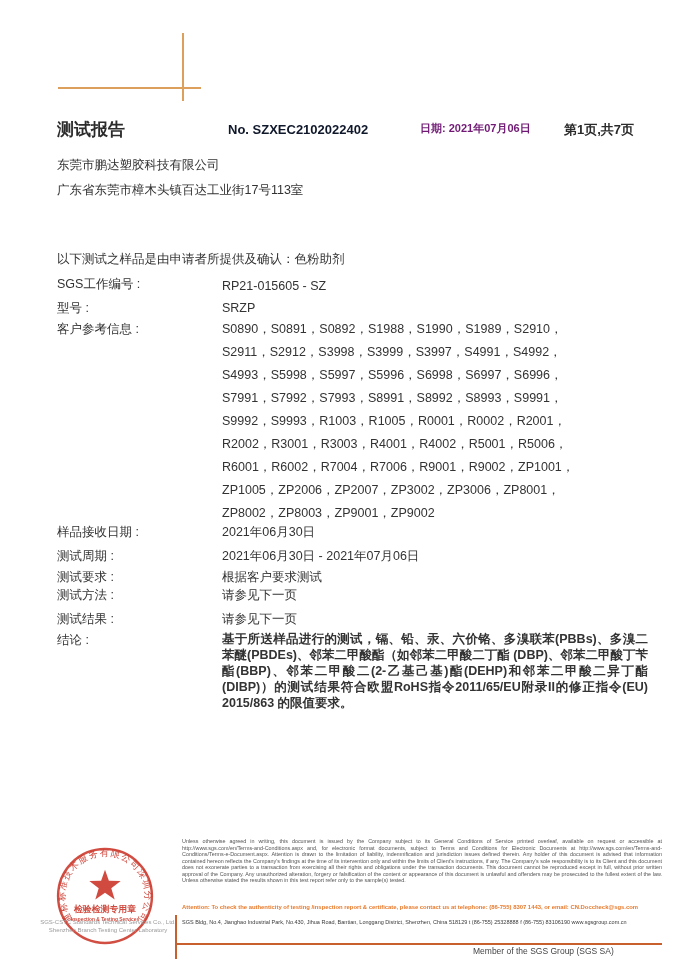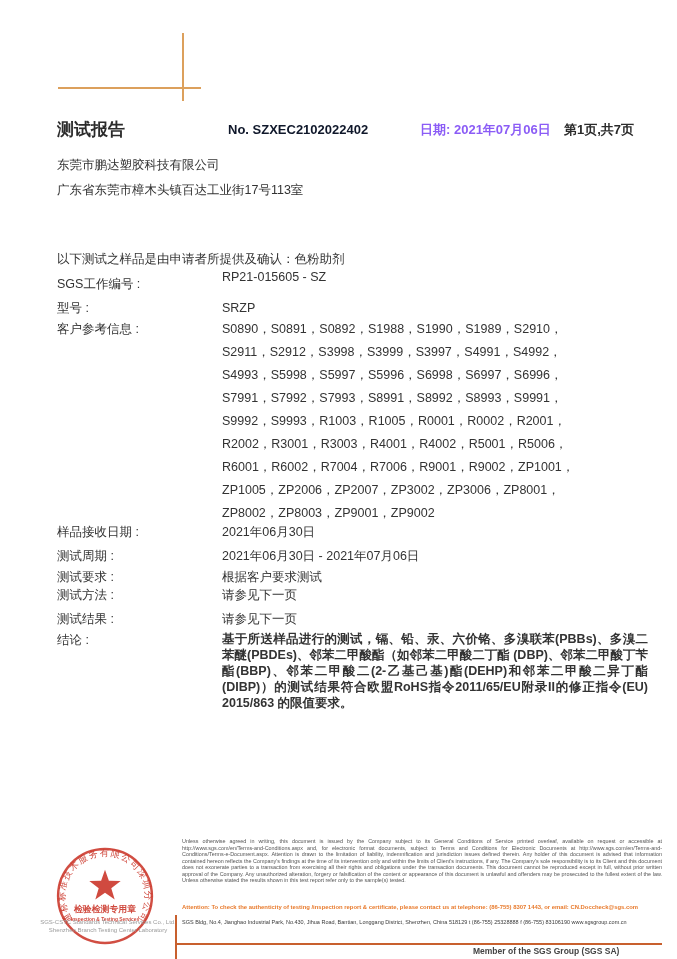--- a/index.html
+++ b/index.html
@@ -7,39 +7,39 @@
     position:relative;width:677px;height:959px;background:#ffffff;overflow:hidden;
     font-family:"Liberation Sans","DejaVu Sans",sans-serif;color:#333;
   }
   .abs{position:absolute;line-height:1.25;}
   
   .logo{left:56px;top:30px;font-size:64px;font-weight:700;color:#7f7f7f;line-height:0.92;letter-spacing:-3px;}
   .logo-hline{left:58px;top:87px;width:143px;height:2px;background:#dca05c;}
   .logo-vline{left:182px;top:33px;width:2px;height:68px;background:#dca05c;}
   .doc-title{left:57px;top:119px;font-size:17px;font-weight:700;color:#2b2b2b;}
   .report-no{left:228px;top:122px;font-size:13px;font-weight:600;color:#0f172a;}
-  .report-date{left:420px;top:122px;font-size:13px;font-weight:600;color:#8b5cf6;}
+  .report-date{left:420px;top:122px;font-size:11px;font-weight:600;color:#701a75;}
   .report-page{left:564px;top:122px;font-size:13px;font-weight:600;color:#2b2b2b;}
   .company{left:57px;top:158px;font-size:12.5px;font-weight:500;}
   .company-addr{left:57px;top:183px;font-size:12.5px;font-weight:500;}
   .intro{left:57px;top:252px;font-size:12.5px;font-weight:500;}
   .lbl{left:57px;font-size:12.5px;font-weight:500;}
   .val{left:222px;font-size:12.5px;font-weight:500;}
   .pre{white-space:pre-line;line-height:23px;}
   .conclusion{width:426px;line-height:16px;text-align:justify;font-weight:bold;}
   
   .disclaimer{left:182px;top:838px;width:480px;font-size:5.4px;line-height:6.5px;
     text-align:justify;color:#555;}
   .attention{left:182px;top:904px;width:480px;font-size:5.9px;line-height:6.6px;
     font-weight:700;color:#e87a2c;}
   .addr-en{left:182px;top:919px;width:480px;font-size:5.5px;color:#3a3a3a;white-space:nowrap;}
   .addr-cn{left:182px;top:928px;width:480px;font-size:7.4px;color:#3a3a3a;white-space:nowrap;}
   .footer-vline{left:175px;top:915px;width:2px;height:44px;background:#c8602e;}
   .footer-hline{left:175px;top:943px;width:487px;height:2px;background:#c8602e;}
-  .member{left:473px;top:946px;font-size:8.5px;color:#444;font-weight:bold;}
+  .member{left:473px;top:946px;font-size:8.5px;color:#444;}
   .stamp{left:55px;top:846px;width:100px;height:100px;}
   .stamp-co{left:28px;top:919px;width:160px;text-align:center;font-size:6px;
     line-height:7.5px;color:#9a9a9a;}
 </style>
 </head>
 <body>
 
 <div class="page">
 
   <div class="abs logo-hline"></div>
@@ -49,21 +49,21 @@
   <div class="abs report-no">No. SZXEC2102022402</div>
   <div class="abs report-date">日期: 2021年07月06日</div>
   <div class="abs report-page">第1页,共7页</div>
 
   <div class="abs company">东莞市鹏达塑胶科技有限公司</div>
   <div class="abs company-addr">广东省东莞市樟木头镇百达工业街17号113室</div>
 
   <div class="abs intro">以下测试之样品是由申请者所提供及确认：色粉助剂</div>
 
   <div class="abs lbl" style="top:277px">SGS工作编号 :</div>
-  <div class="abs val" style="top:270px">RP21-015605 - SZ</div>
+  <div class="abs val" style="top:279px">RP21-015605 - SZ</div>
 
   <div class="abs lbl" style="top:301px">型号 :</div>
   <div class="abs val" style="top:301px">SRZP</div>
 
   <div class="abs lbl" style="top:322px">客户参考信息 :</div>
   <div class="abs val pre" style="top:318px">S0890，S0891，S0892，S1988，S1990，S1989，S2910，
 S2911，S2912，S3998，S3999，S3997，S4991，S4992，
 S4993，S5998，S5997，S5996，S6998，S6997，S6996，
 S7991，S7992，S7993，S8991，S8992，S8993，S9991，
 S9992，S9993，R1003，R1005，R0001，R0002，R2001，

